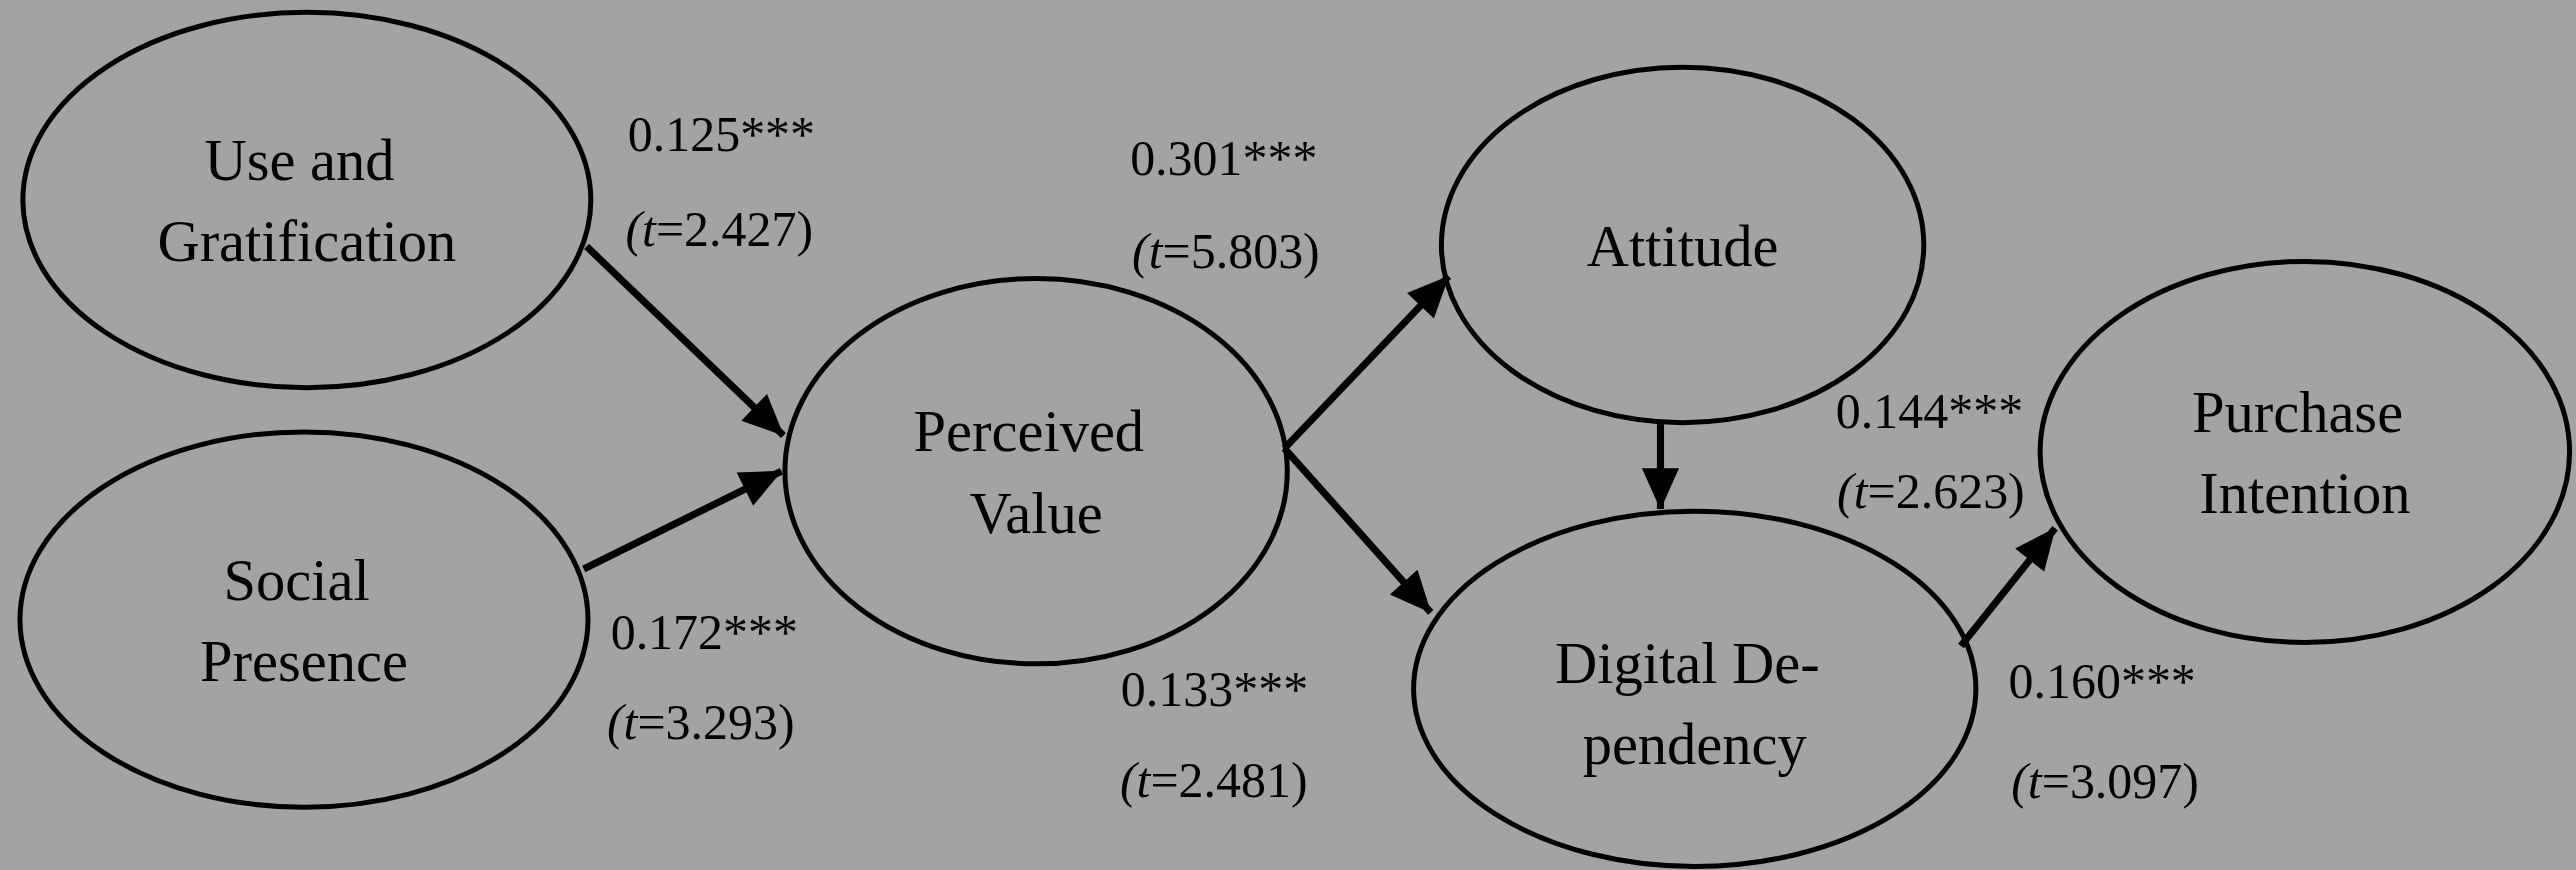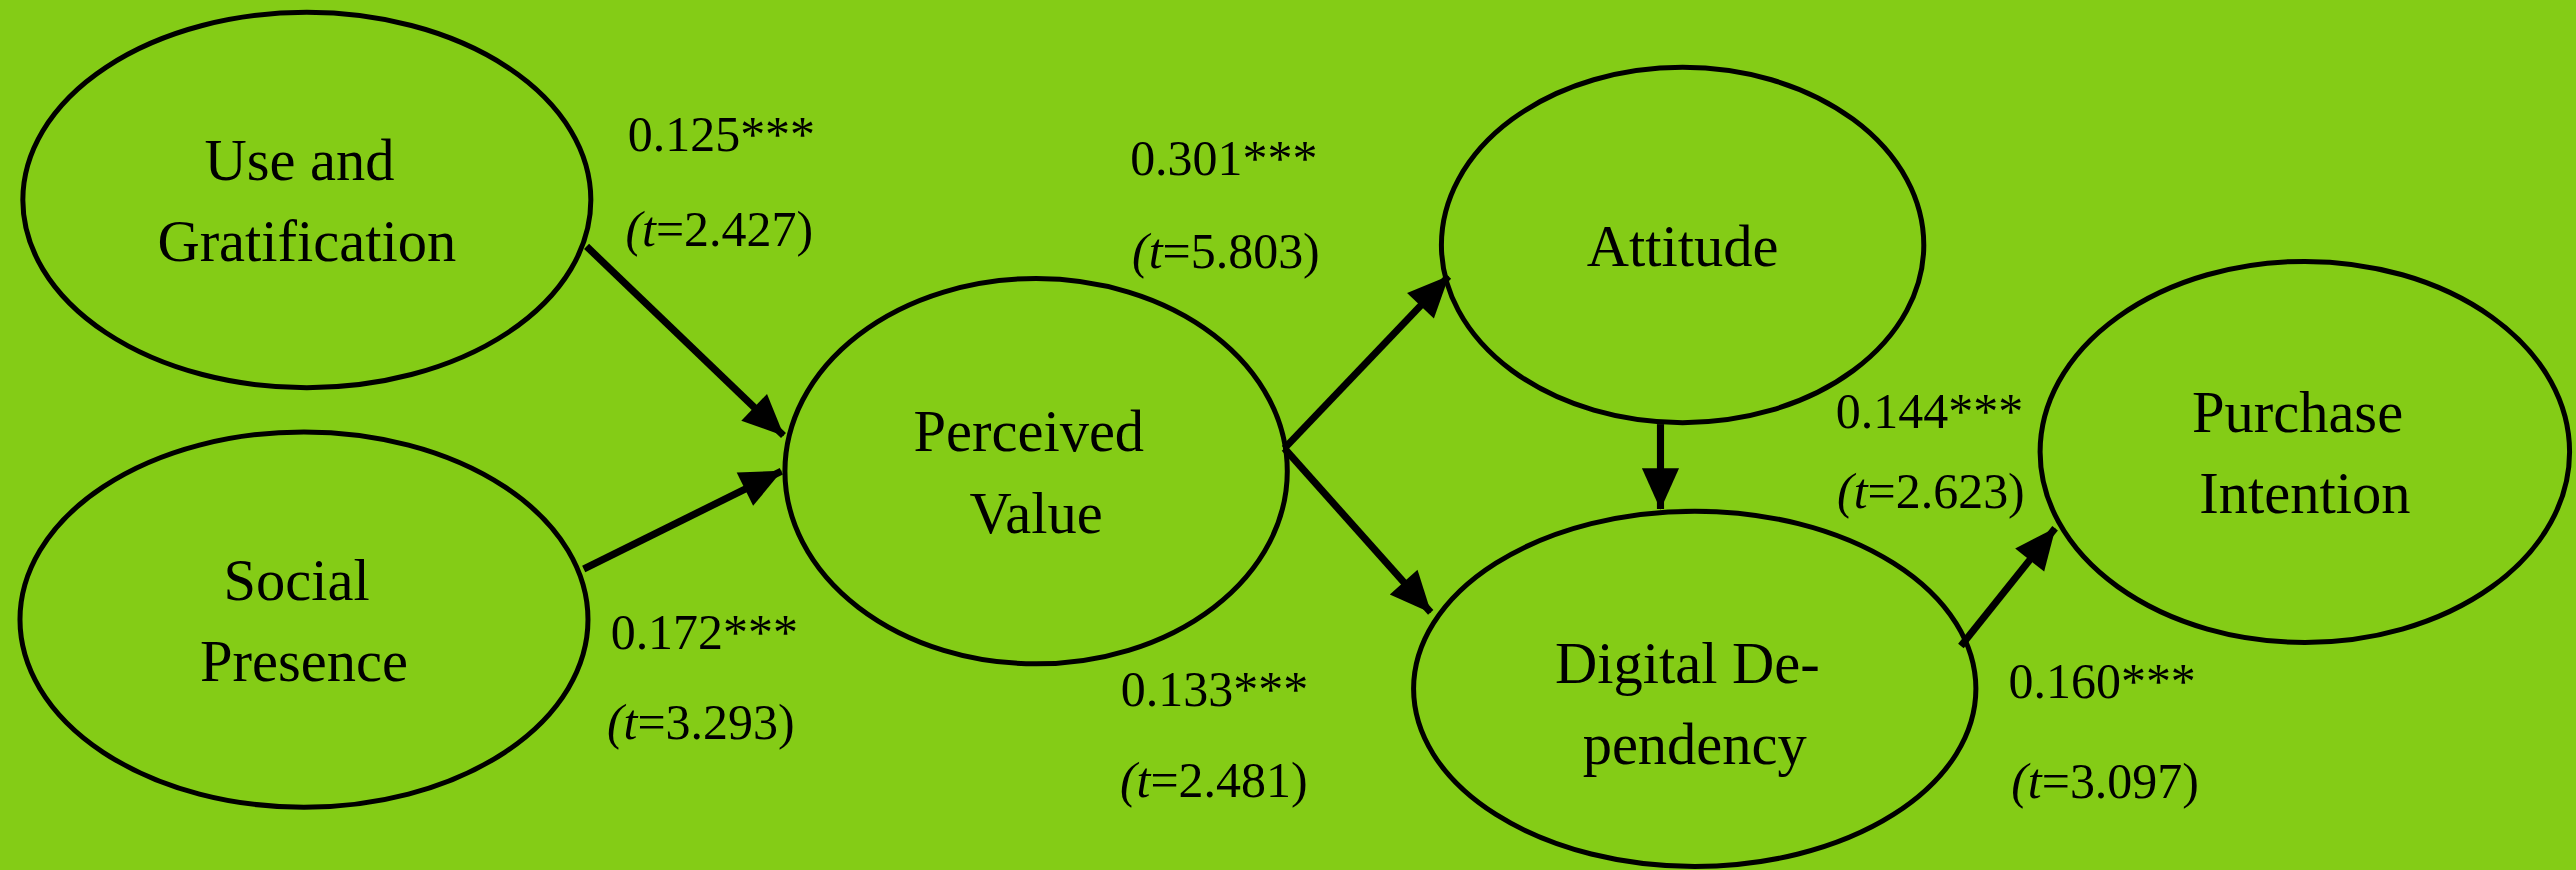--- a/index.html
+++ b/index.html
@@ -4,21 +4,21 @@
 <style>
   html, body {
     margin: 0;
     padding: 0;
     background: #ffffff;
   }
   #canvas {
     width: 2576px;
     height: 871px;
     position: relative;
-    background: #84cc16;
+    background: #a3a3a3;
     overflow: hidden;
   }
   svg {
     display: block;
   }
   .node-ellipse {
     fill: none;
     stroke: #000000;
     stroke-width: 7;
   }

